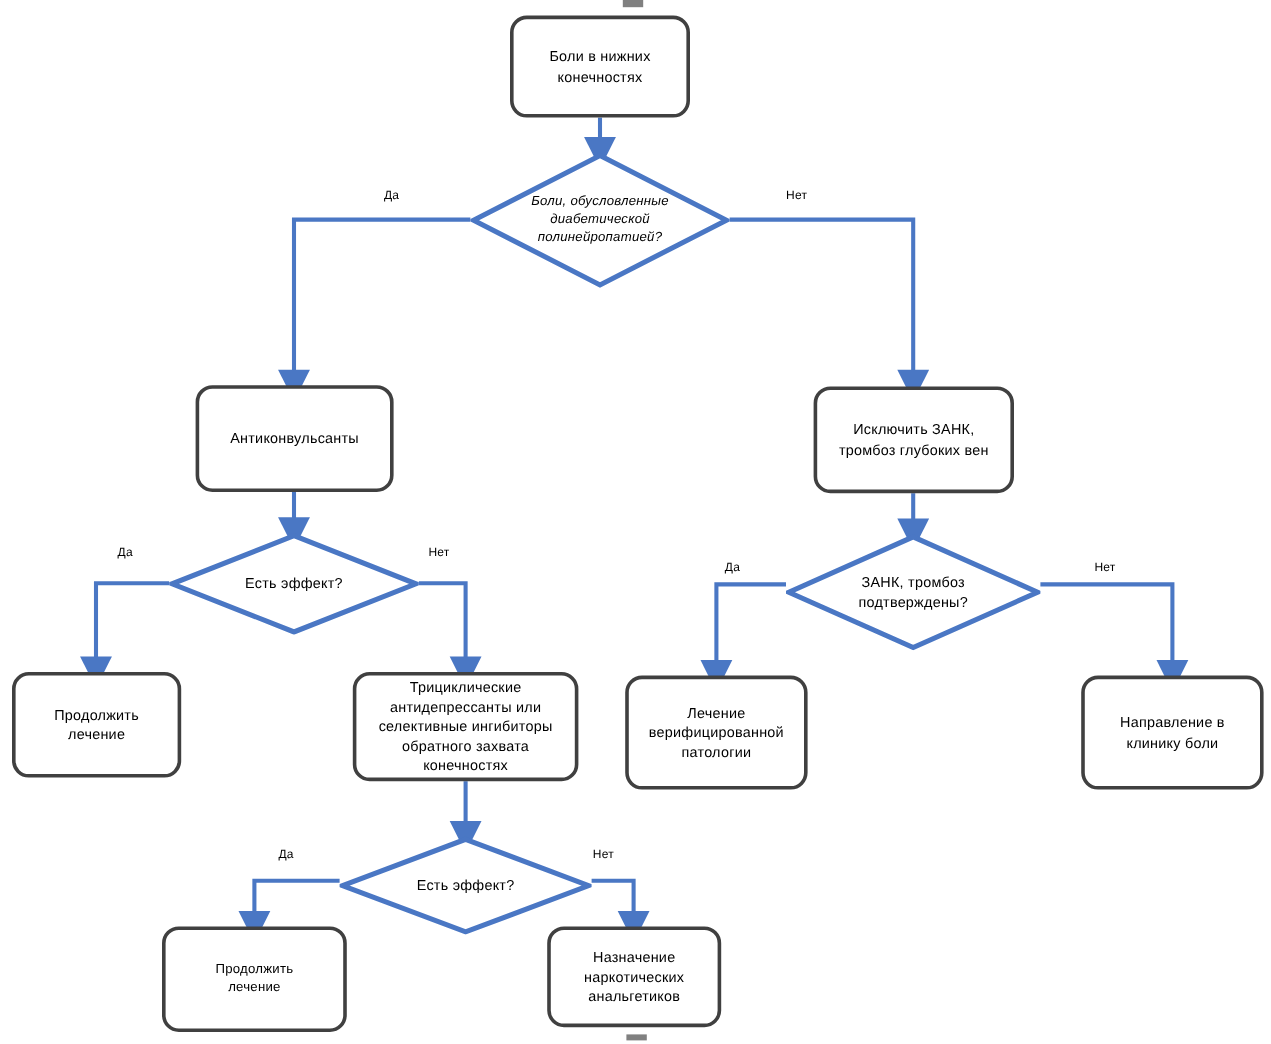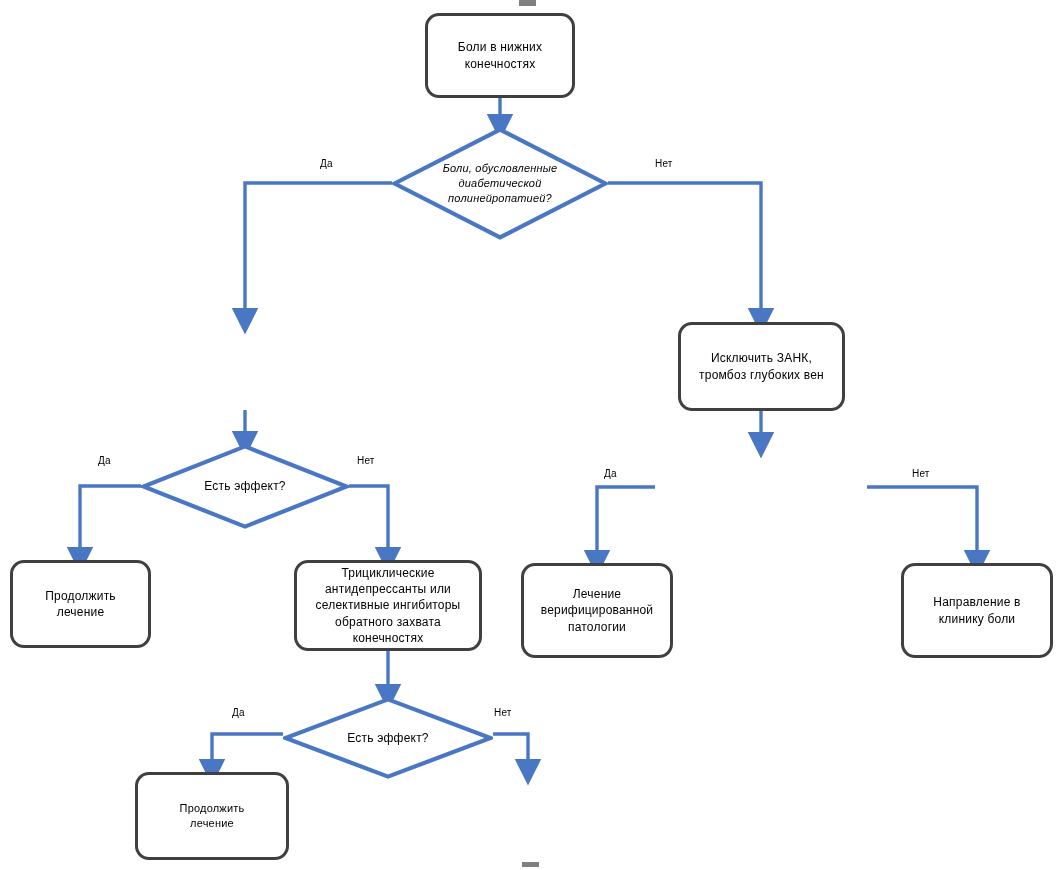--- a/index.html
+++ b/index.html
@@ -125,33 +125,43 @@
 
   <div class="node decision" style="left:392px; top:127px; width:216px; height:113px; font-size:11px;font-style:italic;">
     <svg class="decision-shape" viewBox="0 0 216 113" preserveAspectRatio="none">
       <polygon points="108,2.6 213.4,56.5 108,110.4 2.6,56.5" fill="#ffffff" stroke="#4A77C4" stroke-width="4.2" vector-effect="non-scaling-stroke"></polygon>
     </svg>
     <span class="node-text">Боли, обусловленные
 диабетической
 полинейропатией?</span>
   </div>
 
+  <div class="node proc" style="left:163px; top:321px; width:165px; height:89px; font-size:12px;">
+    <span class="node-text">Антиконвульсанты</span>
+  </div>
 
   <div class="node proc" style="left:678px; top:322px; width:167px; height:89px; font-size:12px;">
     <span class="node-text">Исключить ЗАНК,
 тромбоз глубоких вен</span>
   </div>
 
   <div class="node decision" style="left:141px; top:444px; width:208px; height:85px; font-size:12px;">
     <svg class="decision-shape" viewBox="0 0 208 85" preserveAspectRatio="none">
       <polygon points="104,2.4 205.6,42.5 104,82.6 2.4,42.5" fill="#ffffff" stroke="#4A77C4" stroke-width="4.2" vector-effect="non-scaling-stroke"></polygon>
     </svg>
     <span class="node-text">Есть эффект?</span>
   </div>
 
+  <div class="node decision" style="left:655px; top:445px; width:212px; height:97px; font-size:12px;">
+    <svg class="decision-shape" viewBox="0 0 212 97" preserveAspectRatio="none">
+      <polygon points="106,2.4 209.6,48.5 106,94.6 2.4,48.5" fill="#ffffff" stroke="#4A77C4" stroke-width="4.2" vector-effect="non-scaling-stroke"></polygon>
+    </svg>
+    <span class="node-text">ЗАНК, тромбоз
+подтверждены?</span>
+  </div>
 
   <div class="node proc" style="left:10px; top:560px; width:141px; height:88px; font-size:12px;">
     <span class="node-text">Продолжить
 лечение</span>
   </div>
 
   <div class="node proc" style="left:294px; top:560px; width:188px; height:91px; font-size:12px;">
     <span class="node-text">Трициклические
 антидепрессанты или
 селективные ингибиторы
@@ -175,20 +185,25 @@
       <polygon points="105,2.4 207.6,41 105,79.6 2.4,41" fill="#ffffff" stroke="#4A77C4" stroke-width="4.2" vector-effect="non-scaling-stroke"></polygon>
     </svg>
     <span class="node-text">Есть эффект?</span>
   </div>
 
   <div class="node proc" style="left:135px; top:772px; width:154px; height:88px; font-size:11px;">
     <span class="node-text">Продолжить
 лечение</span>
   </div>
 
+  <div class="node proc" style="left:456px; top:772px; width:145px; height:84px; font-size:12px;">
+    <span class="node-text">Назначение
+наркотических
+анальгетиков</span>
+  </div>
 
   <div class="edge-label" style="left:320px; top:158px;">Да</div>
   <div class="edge-label" style="left:655px; top:158px;">Нет</div>
 
   <div class="edge-label" style="left:98px; top:455px;">Да</div>
   <div class="edge-label" style="left:357px; top:455px;">Нет</div>
 
   <div class="edge-label" style="left:604px; top:468px;">Да</div>
   <div class="edge-label" style="left:912px; top:468px;">Нет</div>
 

